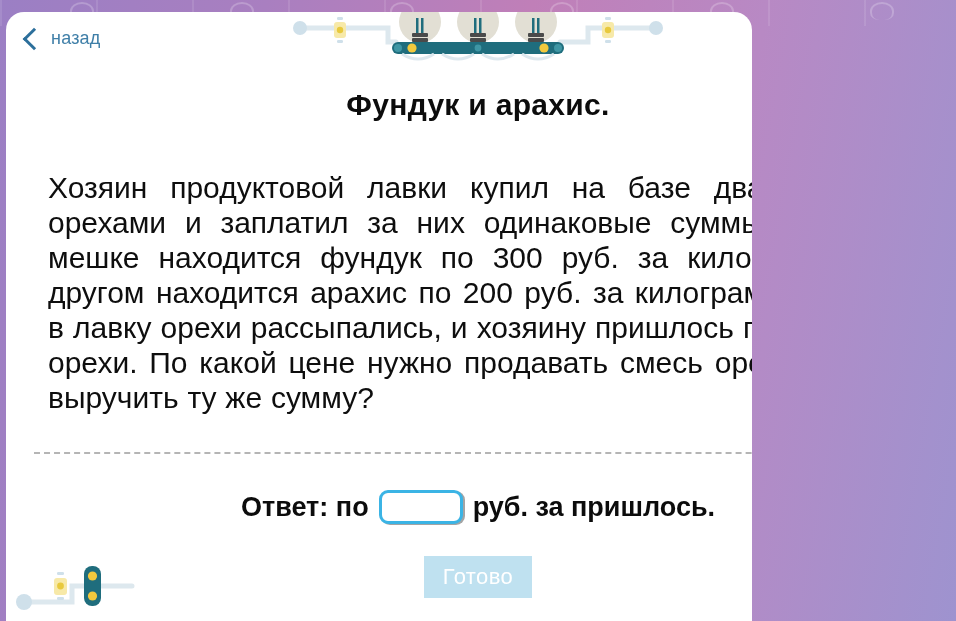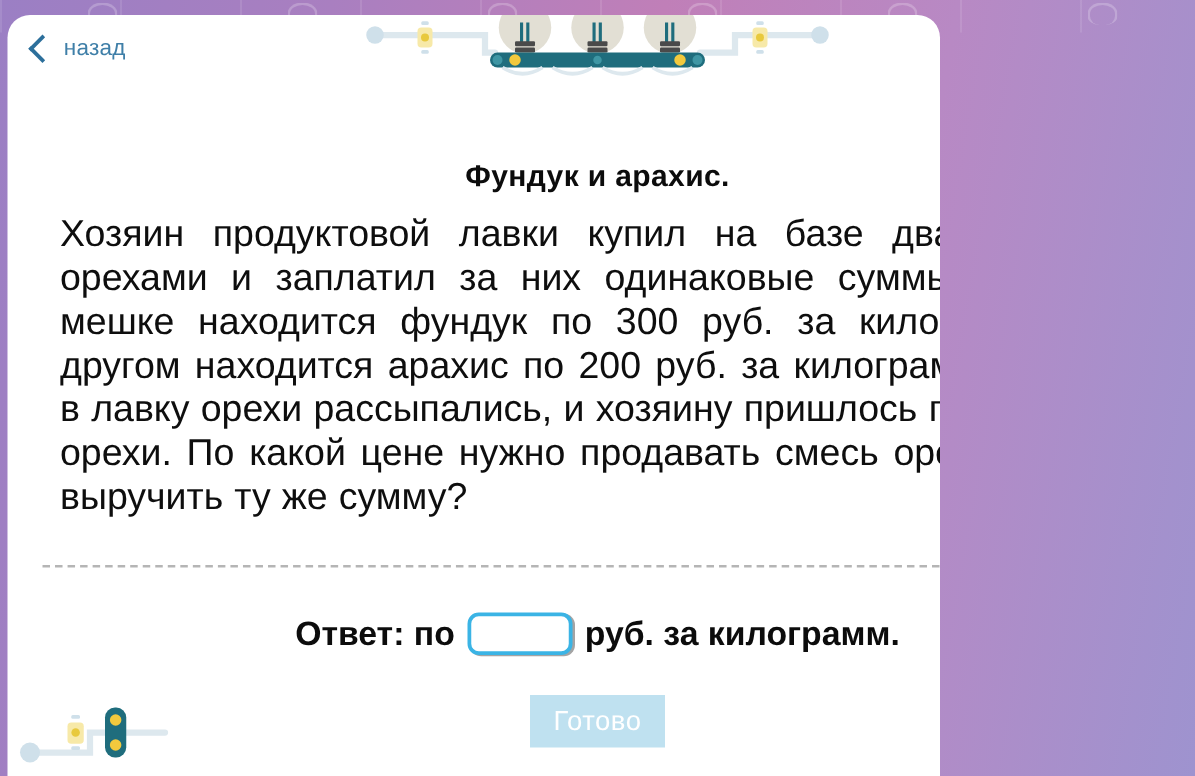--- a/index.html
+++ b/index.html
@@ -97,25 +97,24 @@
     pointer-events: none;
   }
 
   
   .title {
     position: absolute;
     left: 0;
     top: 76px;
     width: 944px;
     text-align: center;
-    font-size: 24px;
+    font-size: 30px;
     font-weight: bold;
     color: #0c0c0c;
     letter-spacing: 0.3px;
-    margin-top: 40px;
   }
 
   
   .question {
     position: absolute;
     left: 42px;
     top: 158px;
     width: 868px;
     font-size: 30px;
     line-height: 35px;
@@ -279,21 +278,21 @@
 
   <div class="title">Фундук и арахис.</div>
 
   <div class="question">Хозяин продуктовой лавки купил на базе два мешка с орехами и заплатил за них одинаковые суммы. В одном мешке находится фундук по 300 руб. за килограмм, а в другом находится арахис по 200 руб. за килограмм. По пути в лавку орехи рассыпались, и хозяину пришлось перемешать орехи. По какой цене нужно продавать смесь орехов, чтобы выручить ту же сумму?</div>
 
   <div class="divider"></div>
 
   <div class="answer-row">
     <span>Ответ: по</span>
     <input class="answer-input" type="text" value="" style="">
-    <span>руб. за килограмм.</span>
+    <span>руб. за пришлось.</span>
   </div>
 
   <div class="submit-area">
 
     <div class="submit-deco left">
       <svg width="190" height="75" viewBox="0 0 190 75" xmlns="http://www.w3.org/2000/svg">
         <path d="M12 52 H 60 V 36 H 120" stroke="#dde8ee" stroke-width="5" fill="none" stroke-linecap="round"></path>
         <circle cx="12" cy="52" r="8" fill="#cfe0ea"></circle>
         <rect x="42" y="28" width="13" height="17" rx="3" fill="#f7e9a8"></rect>
         <circle cx="48.5" cy="36" r="3.4" fill="#e8c93d"></circle>

